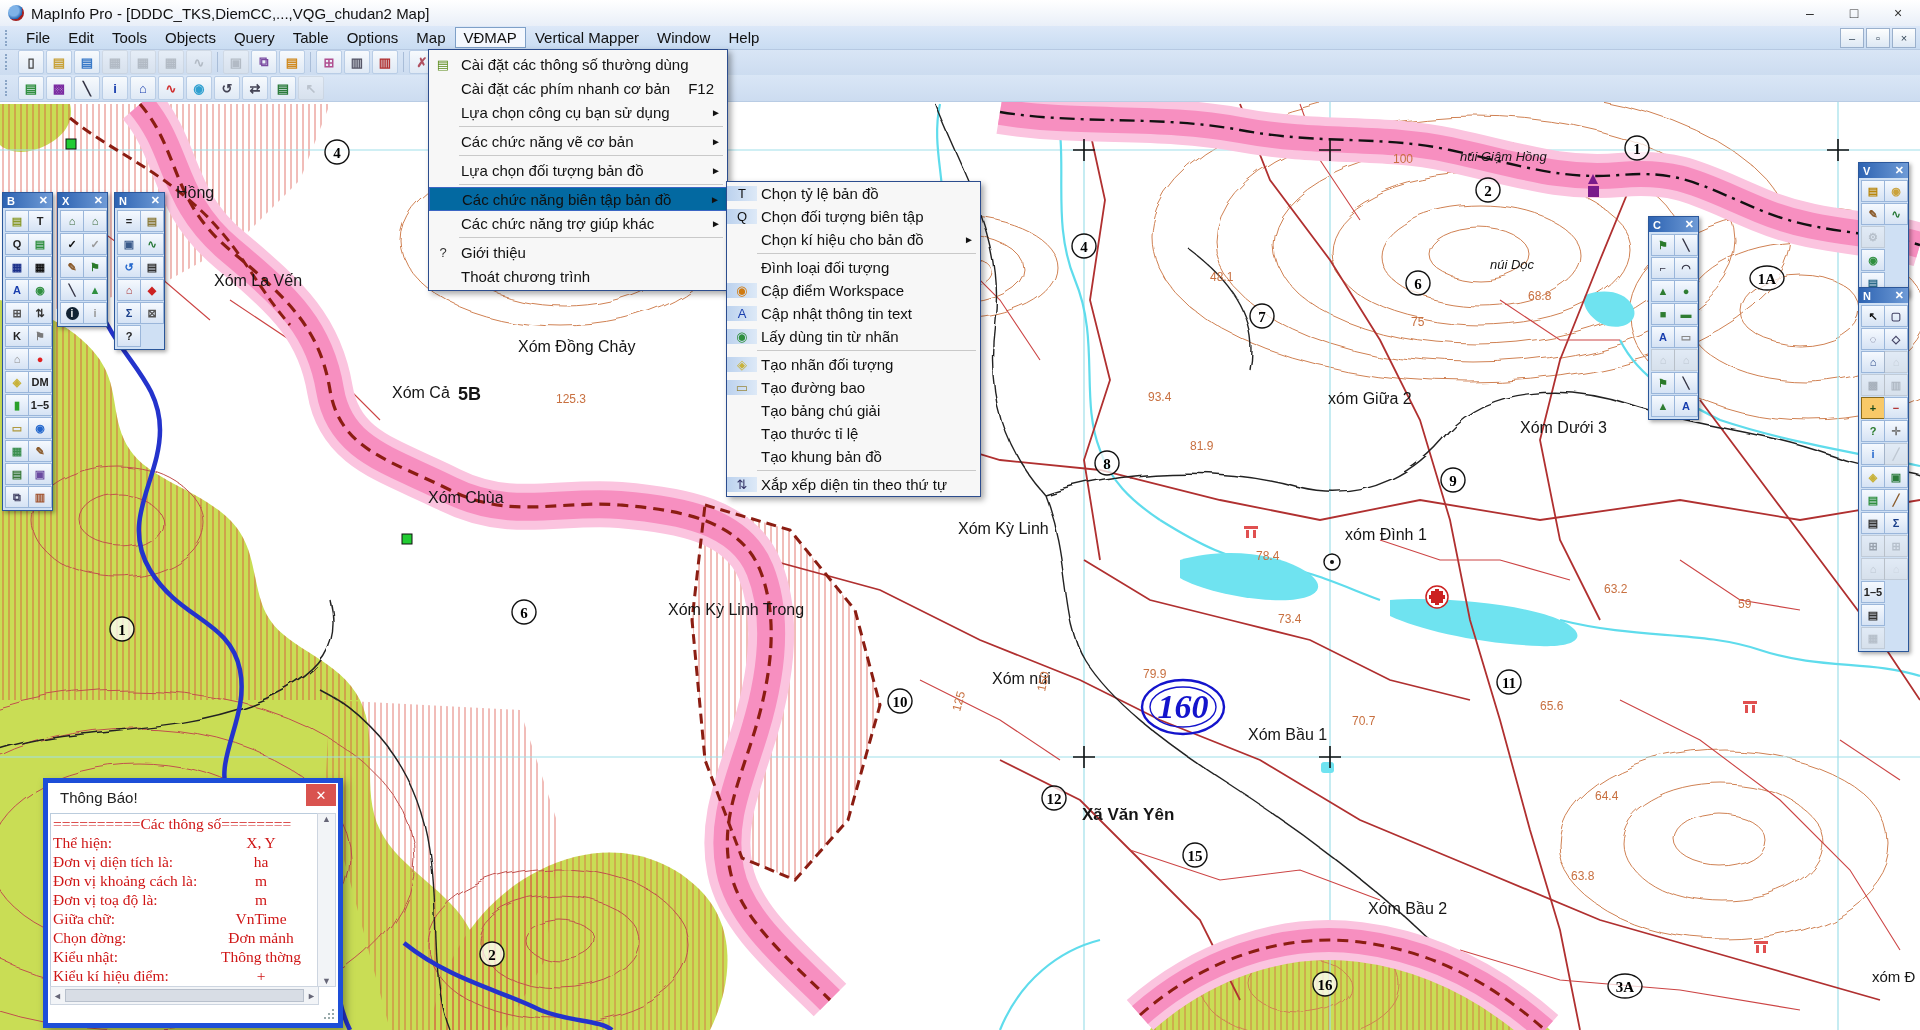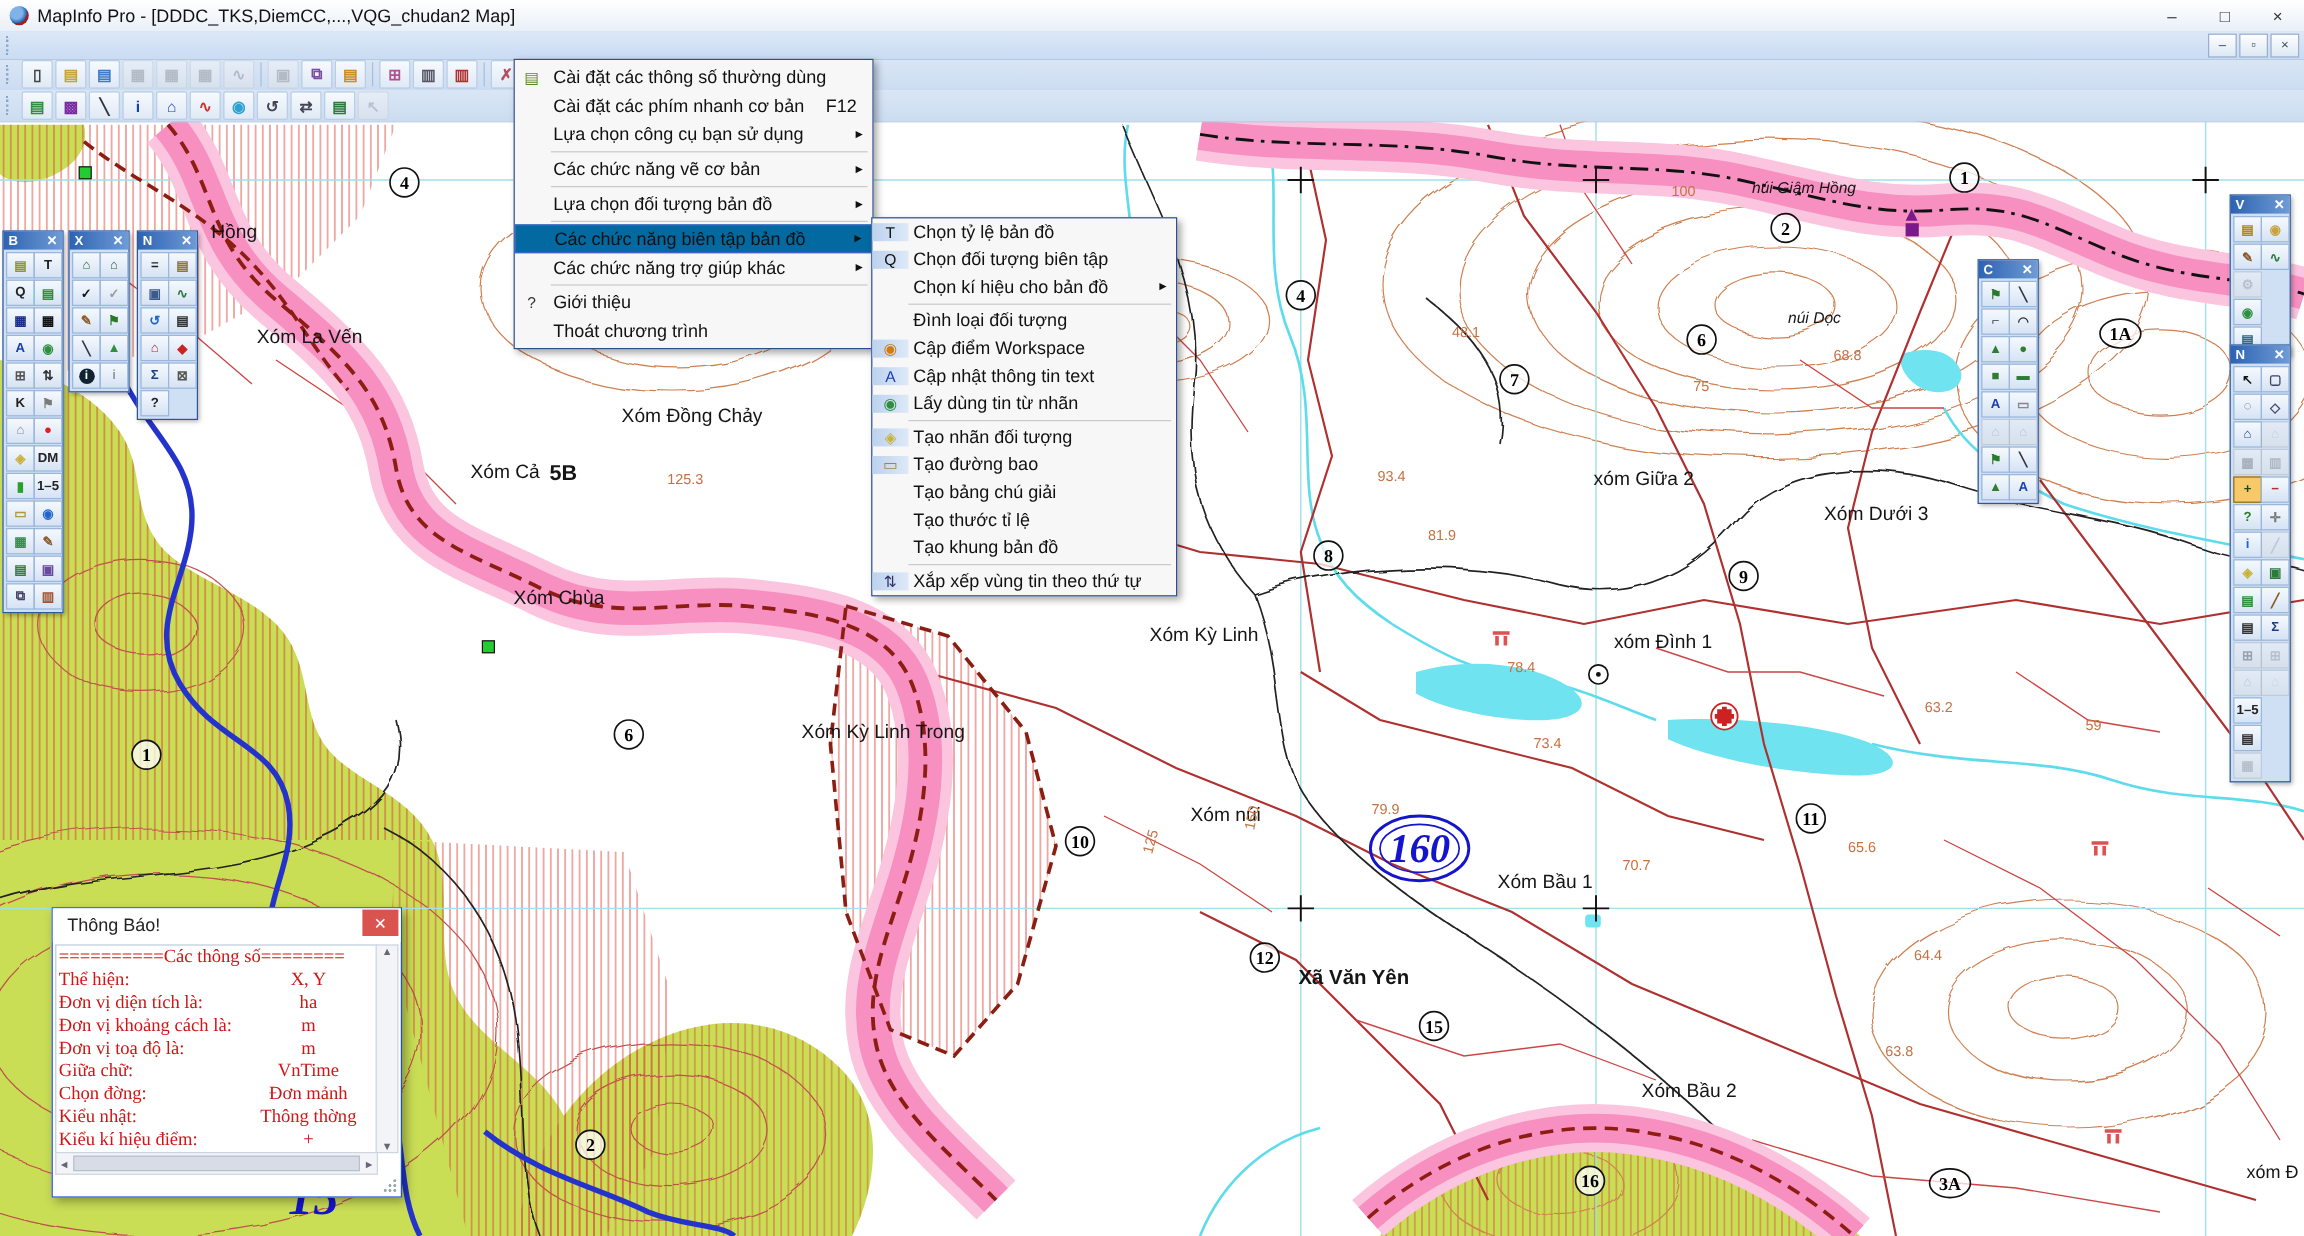--- a/index.html
+++ b/index.html
@@ -54,22 +54,22 @@
   .pbtn{width:22px;height:20px;background:linear-gradient(#f5f9fe,#d6e3f4);
     border:1px solid #9ab6da;font-size:11px;font-weight:bold;display:flex;align-items:center;
     justify-content:center;overflow:hidden}
   .pbtn.a{background:#f6c névem}
   .pbtn.a{background:#f8c968;border:1px solid #8a6a1a}
   .pbtn.d{opacity:.45;filter:grayscale(.9)}
   .pbtn.b{visibility:hidden}
   .pbtn.f span{background:#123;color:#fff;border-radius:50%;width:13px;height:13px;
     display:flex;align-items:center;justify-content:center;font-size:10px}
   
-  #dialog{position:absolute;left:43px;top:756px;width:290px;height:240px;z-index:260;
-    background:#fff;border:1px solid #1d4ed8;box-shadow:3px 4px 8px rgba(0,0,0,.35)}
+  #dialog{position:absolute;left:43px;top:778px;width:290px;height:240px;z-index:260;
+    background:#fff;border:5px solid #1d4ed8;box-shadow:3px 4px 8px rgba(0,0,0,.35)}
   #dlg-title{height:28px;display:flex;align-items:center;font-size:15px;color:#222;
     padding-left:12px;background:#fff}
   #dlg-close{margin-left:auto;width:30px;height:22px;background:#d9534f;color:#fff;
     display:flex;align-items:center;justify-content:center;font-size:13px;margin-right:2px;margin-top:-4px}
   #dlg-body{position:absolute;left:2px;top:30px;right:19px;bottom:36px;overflow:hidden;
     font-family:"Liberation Serif",serif;color:#cf1616;font-size:15.5px;line-height:19px;
     border:1px solid #bcd;padding-left:2px}
   .drow{display:flex;white-space:nowrap}
   .dlabel{width:158px;flex:none}
   .dval{width:100px;text-align:center}
@@ -403,20 +403,34 @@
   <span>MapInfo Pro - [DDDC_TKS,DiemCC,...,VQG_chudan2 Map]</span>
   <div class="wbtns" id="winbtns">
       <div class="wbtn">–</div>
       <div class="wbtn">□</div>
       <div class="wbtn">×</div>
     </div>
 </div>
 
 <div id="menubar">
   <div class="grip"></div>
+  <span id="menuitems" style="display:flex">
+      <div class="mitem">File</div>
+      <div class="mitem">Edit</div>
+      <div class="mitem">Tools</div>
+      <div class="mitem">Objects</div>
+      <div class="mitem">Query</div>
+      <div class="mitem">Table</div>
+      <div class="mitem">Options</div>
+      <div class="mitem">Map</div>
+      <div class="mitem active">VĐMAP</div>
+      <div class="mitem">Vertical Mapper</div>
+      <div class="mitem">Window</div>
+      <div class="mitem">Help</div>
+    </span>
   <div class="mdi-ctrl" id="mdibtns">
       <span>–</span>
       <span>▫</span>
       <span>×</span>
     </div>
 </div>
 
 <div id="toolbar1" class="toolrow">
   <div class="grip"></div>
 <div class="tbtn" style="color: rgb(68, 68, 68);">▯</div>
@@ -555,21 +569,21 @@
       <span class="icol"></span>
       <span class="lab">Tạo thước tỉ lệ</span>
     </div>
     <div class="mrow">
       <span class="icol"></span>
       <span class="lab">Tạo khung bản đồ</span>
     </div>
     <div class="msep"></div>
     <div class="mrow">
       <span class="icol" style="color: rgb(51, 51, 102);">⇅</span>
-      <span class="lab">Xắp xếp vùng tin theo thứ tự</span>
+      <span class="lab">Xắp xếp diện tin theo thứ tự</span>
     </div>
   </div>
 
 <div id="dialog">
   <div id="dlg-title">
     <span>Thông Báo!</span>
     <div id="dlg-close">✕</div>
   </div>
   <div id="dlg-body">
     <div class="drow">==========Các thông số========</div>

